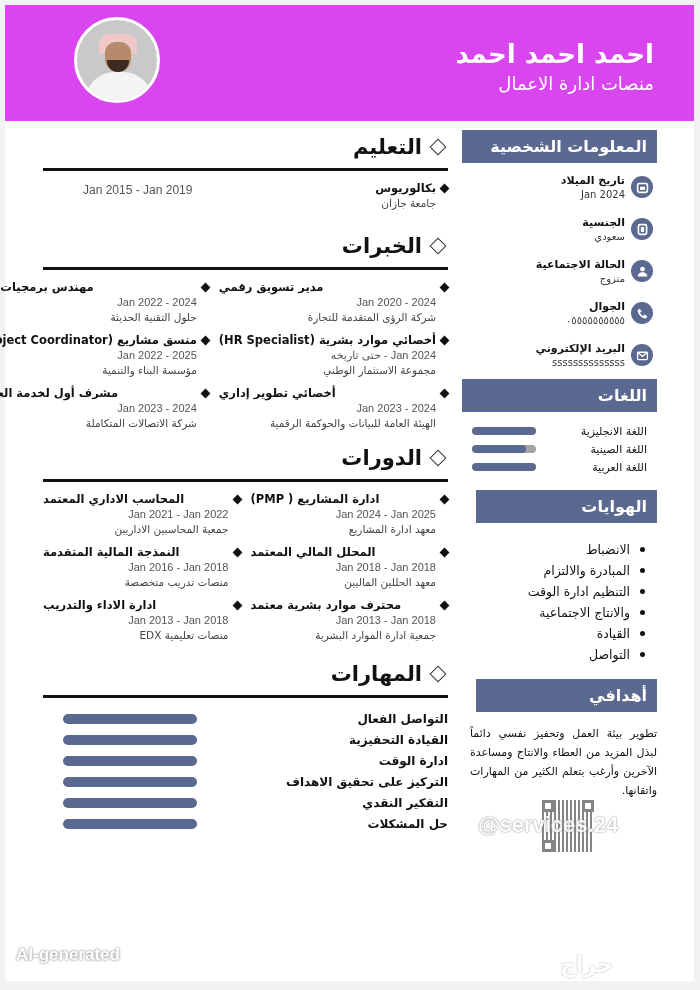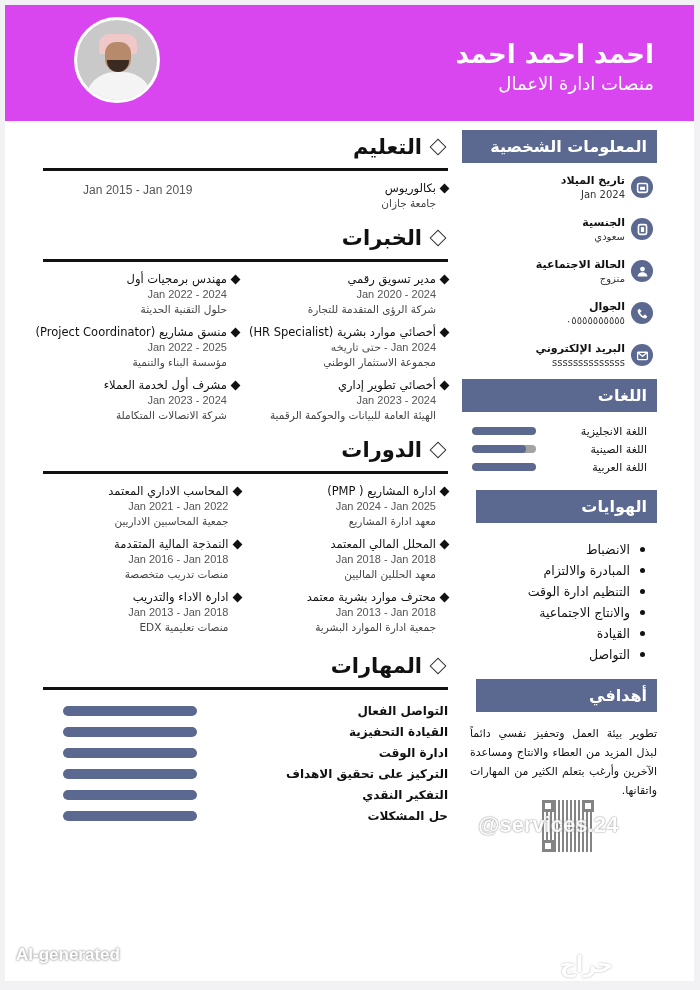--- a/index.html
+++ b/index.html
@@ -37,21 +37,21 @@
         #fff; opacity: 0.6; }
   .qr .corner { position: absolute; width: 12px; height: 12px; border: 3px solid #333; background: #fff; }
 
   
   .lcol { position: absolute; left: 43px; top: 130px; width: 405px; direction: rtl; }
   .main-title { font-size: 21px; font-weight: bold; display: flex; align-items: center; gap: 6px; height: 34px; }
   .main-title .diamond { width: 12px; height: 12px; border: 1.5px solid #333; transform: rotate(45deg); margin-left: 4px; margin-right: 4px; }
   .rule { height: 3px; background: #111; margin: 4px 0 10px 0; }
   .grid2 { display: grid; grid-template-columns: 1fr 1fr; column-gap: 10px; }
   .entry { margin-bottom: 8px; white-space: nowrap; }
-  .entry-title { font-size: 11.5px; font-weight: normal; line-height: 15px; display: flex; align-items: center; gap: 5px; }
+  .entry-title { font-size: 11.5px; font-weight: bold; line-height: 15px; display: flex; align-items: center; gap: 5px; justify-content: space-between; }
   .entry-title .bullet { width: 7px; height: 7px; background: #111; transform: rotate(45deg); flex-shrink: 0; }
   .entry-date { font-size: 11px; color: #555; line-height: 15px; padding-right: 12px; font-family: "Liberation Sans", sans-serif; }
   .entry-org { font-size: 10.5px; color: #444; line-height: 15px; padding-right: 12px; }
   .edu-row { display: flex; justify-content: space-between; }
   .edu-date { font-size: 12px; color: #555; font-family: "Liberation Sans", sans-serif; margin-left: 40px; margin-top: 2px; }
   .skill-row { display: flex; justify-content: space-between; align-items: center; height: 21px; }
   .skill-label { font-size: 12px; font-weight: bold; }
   .skill-track { width: 134px; height: 10px; background: #a3a3a3; border-radius: 5px; position: relative; margin-left: 20px; overflow: hidden; }
   .skill-fill { position: absolute; left: 0; top: 0; height: 100%; background: #5b6890; border-radius: 5px; }
 
@@ -211,21 +211,21 @@
           <div class="entry-title">
             <span class="bullet"></span>
             <span>بكالوريوس</span>
           </div>
           <div class="entry-org">جامعة جازان</div>
         </div>
         <div class="edu-date">Jan 2015 - Jan 2019</div>
       </div>
     </div>
 
-  <div class="main-title" style="margin-top:2px;text-align:center;">
+  <div class="main-title" style="margin-top:10px;text-align:center;">
     <span class="diamond"></span>
     <span>الخبرات</span>
   </div>
   <div class="rule"></div>
   <div class="grid2" id="exp-list">
       <div class="entry">
         <div class="entry-title">
           <span class="bullet"></span>
           <span>مدير تسويق رقمي</span>
         </div>

